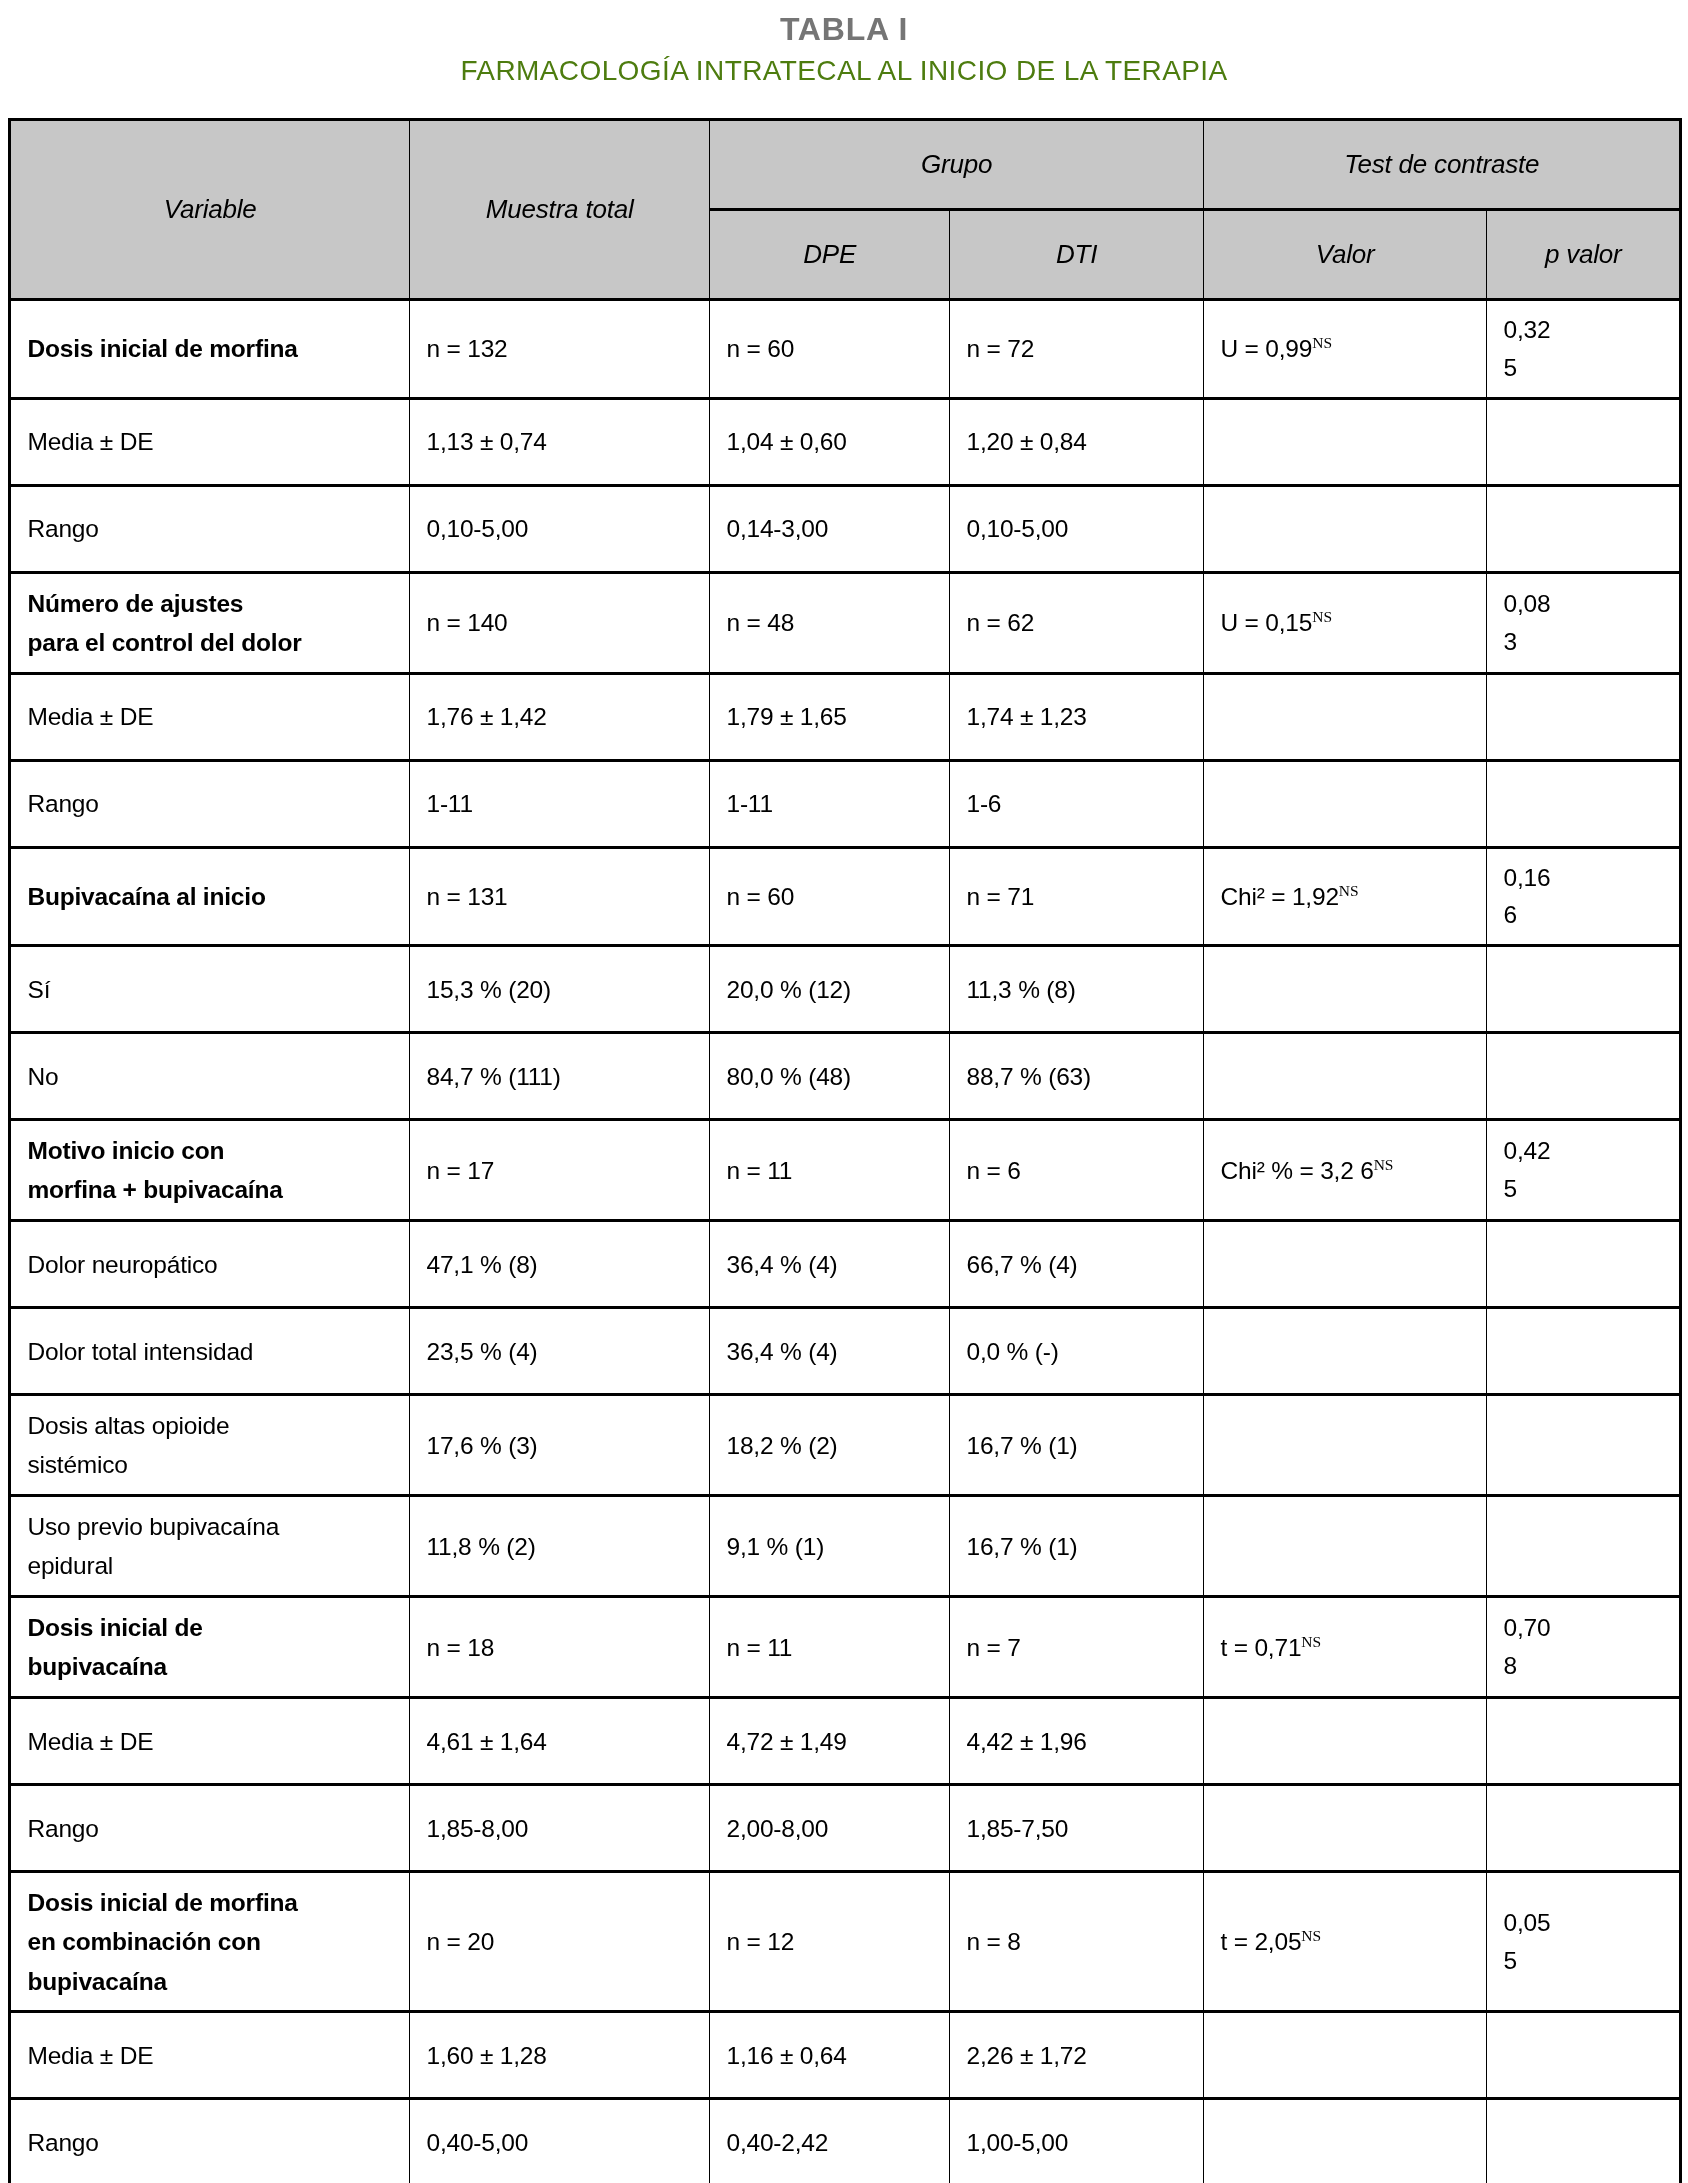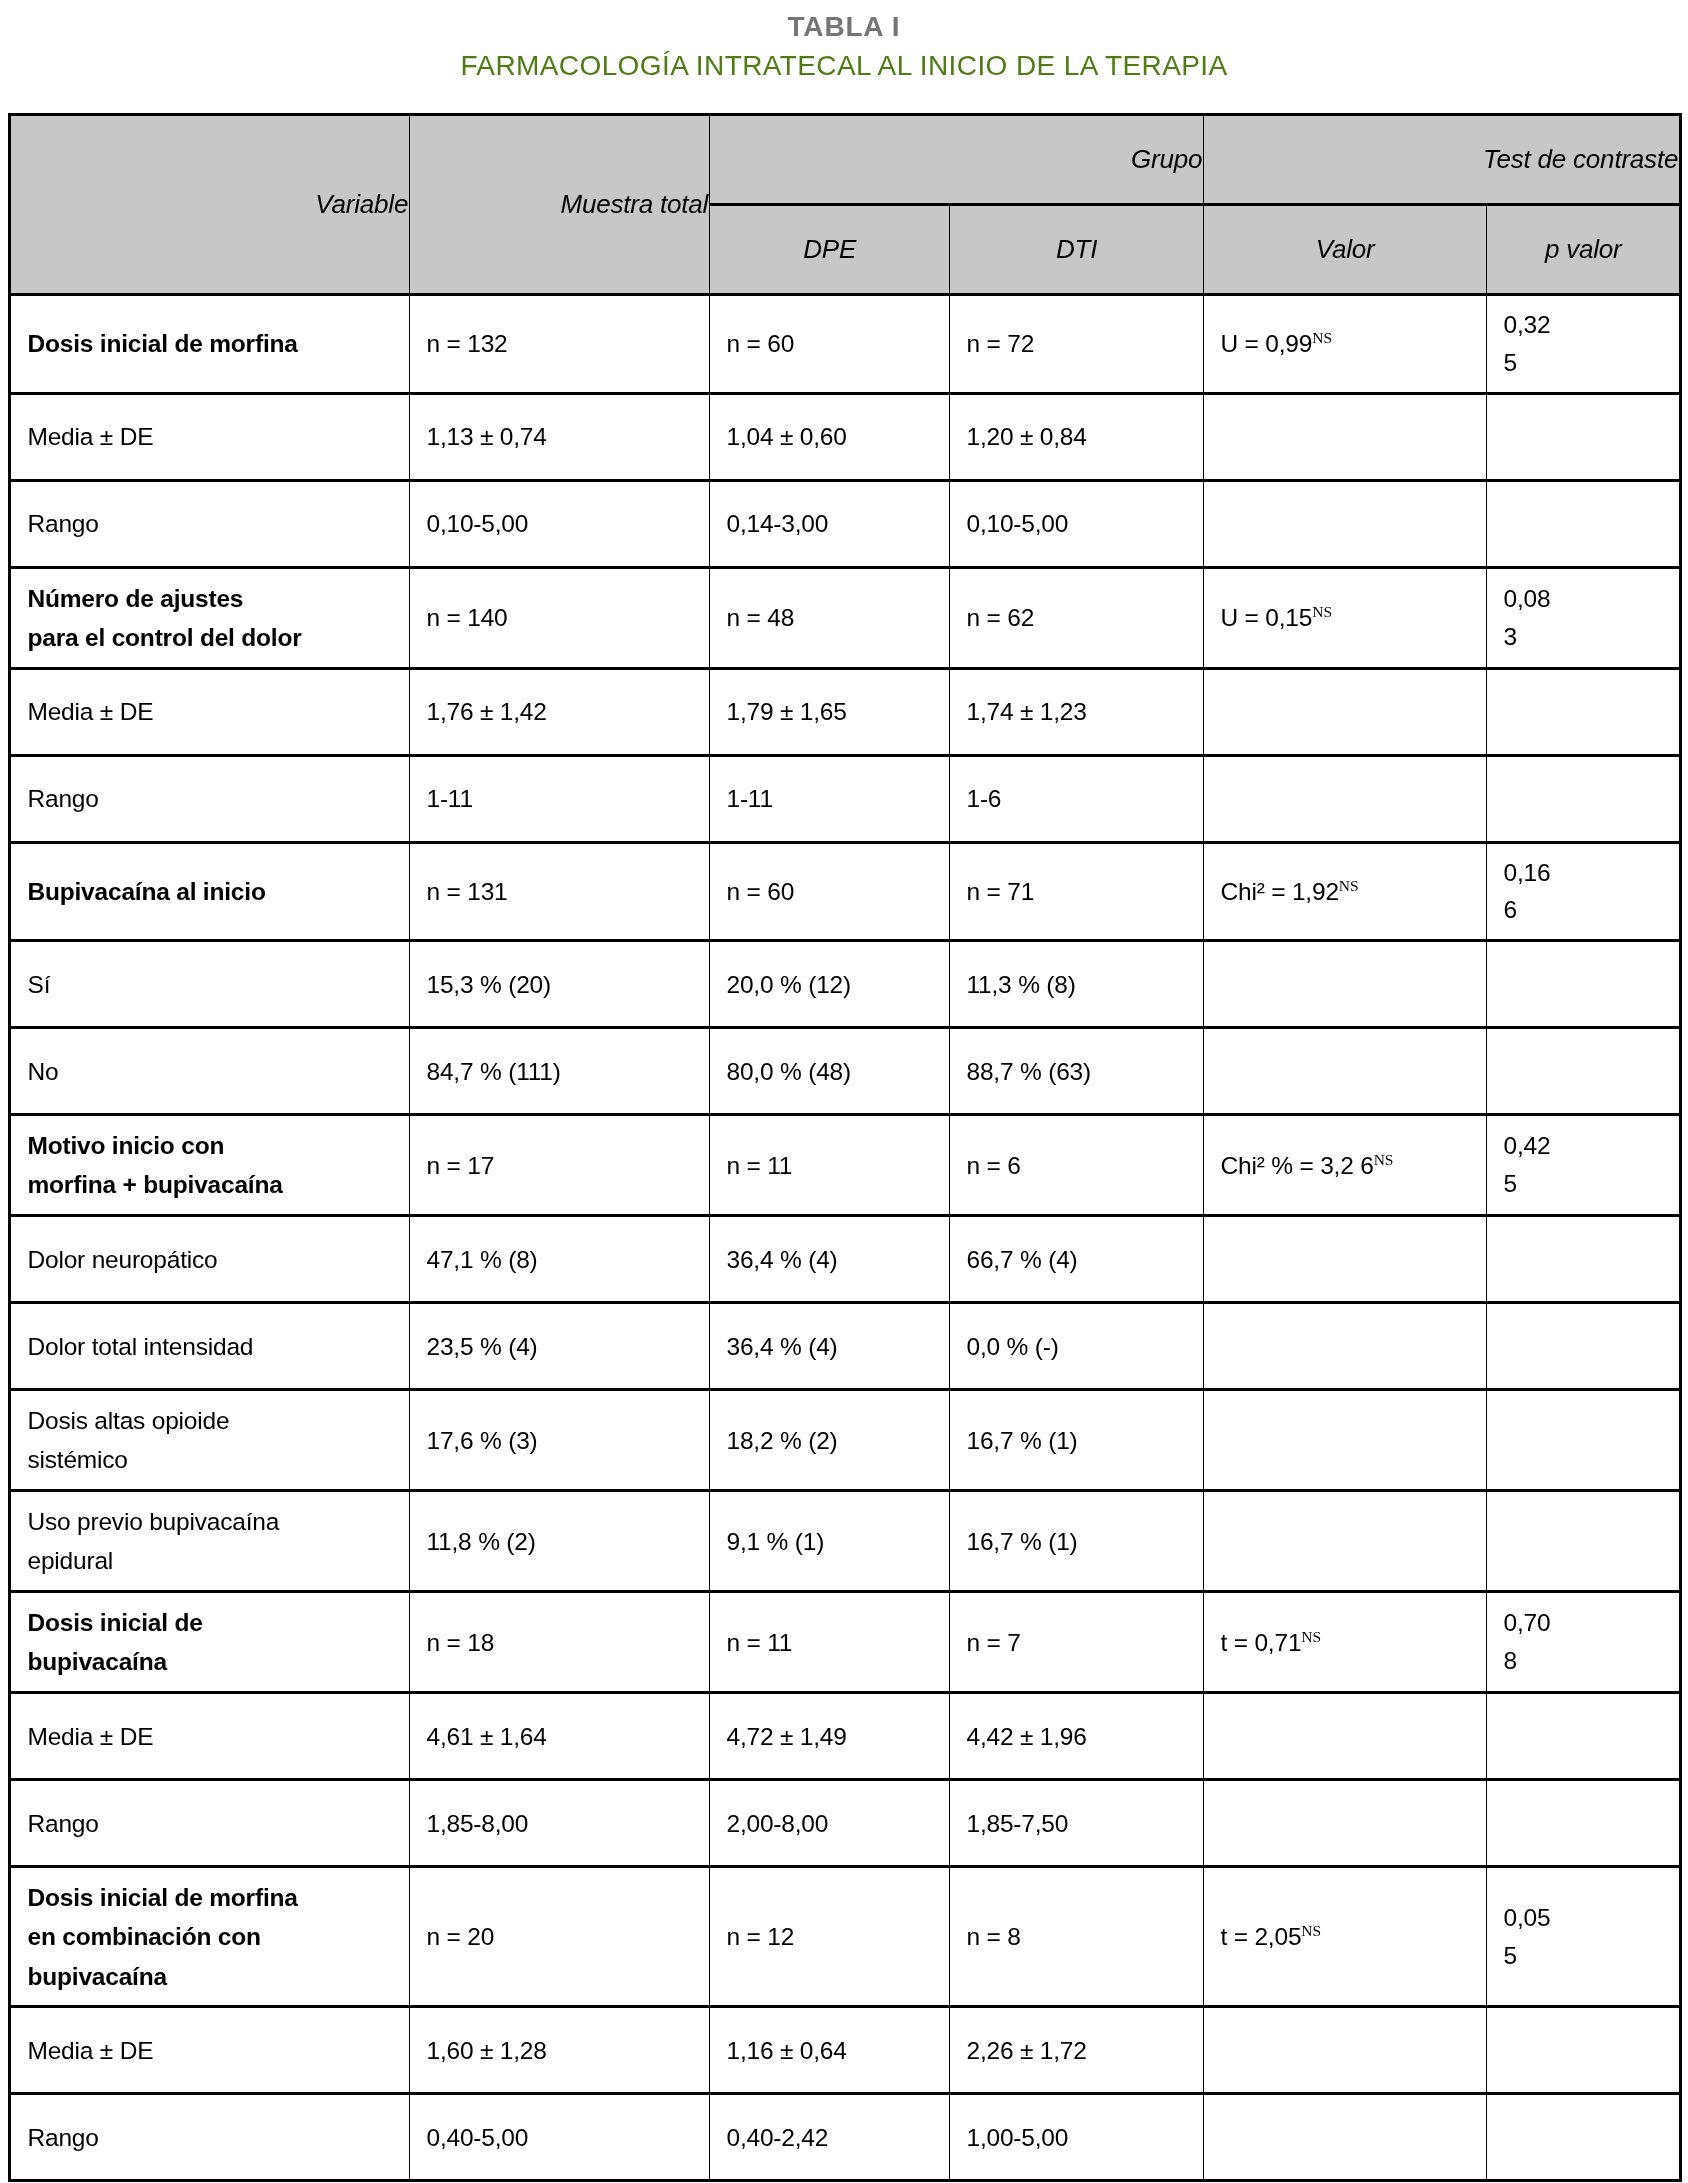--- a/index.html
+++ b/index.html
@@ -11,21 +11,21 @@
     font-family: "Liberation Sans", "DejaVu Sans", sans-serif;
   }
   .page {
     width: 1688px;
     min-height: 2183px;
     box-sizing: border-box;
     padding: 8.2px 8.2px 24.5px 8.2px;
   }
   .title {
     text-align: center;
-    font-size: 28px;
+    font-size: 32px;
     font-weight: bold;
     color: #757575;
     letter-spacing: 0.8px;
     margin-top: 3.3px;
   }
   .subtitle {
     text-align: center;
     font-size: 28px;
     font-weight: normal;
     color: #4d7c0f;
@@ -48,21 +48,21 @@
   }
   thead th {
     background: #c7c7c7;
     font-style: italic;
     font-weight: normal;
     font-size: 26px;
     text-align: center;
     vertical-align: middle;
     letter-spacing: -0.2px;
   }
-  thead tr.h1 th { height: 90px; text-align: right; }
+  thead tr.h1 th { height: 90px; }
   thead tr.h2 th { height: 90px; font-style: italic; }
   tbody td {
     font-size: 24.5px;
     line-height: 1.6;
     letter-spacing: -0.2px;
     text-align: left;
     vertical-align: middle;
     padding: 9.8px 6.5px 9.8px 16.3px;
     height: 87px;
   }

